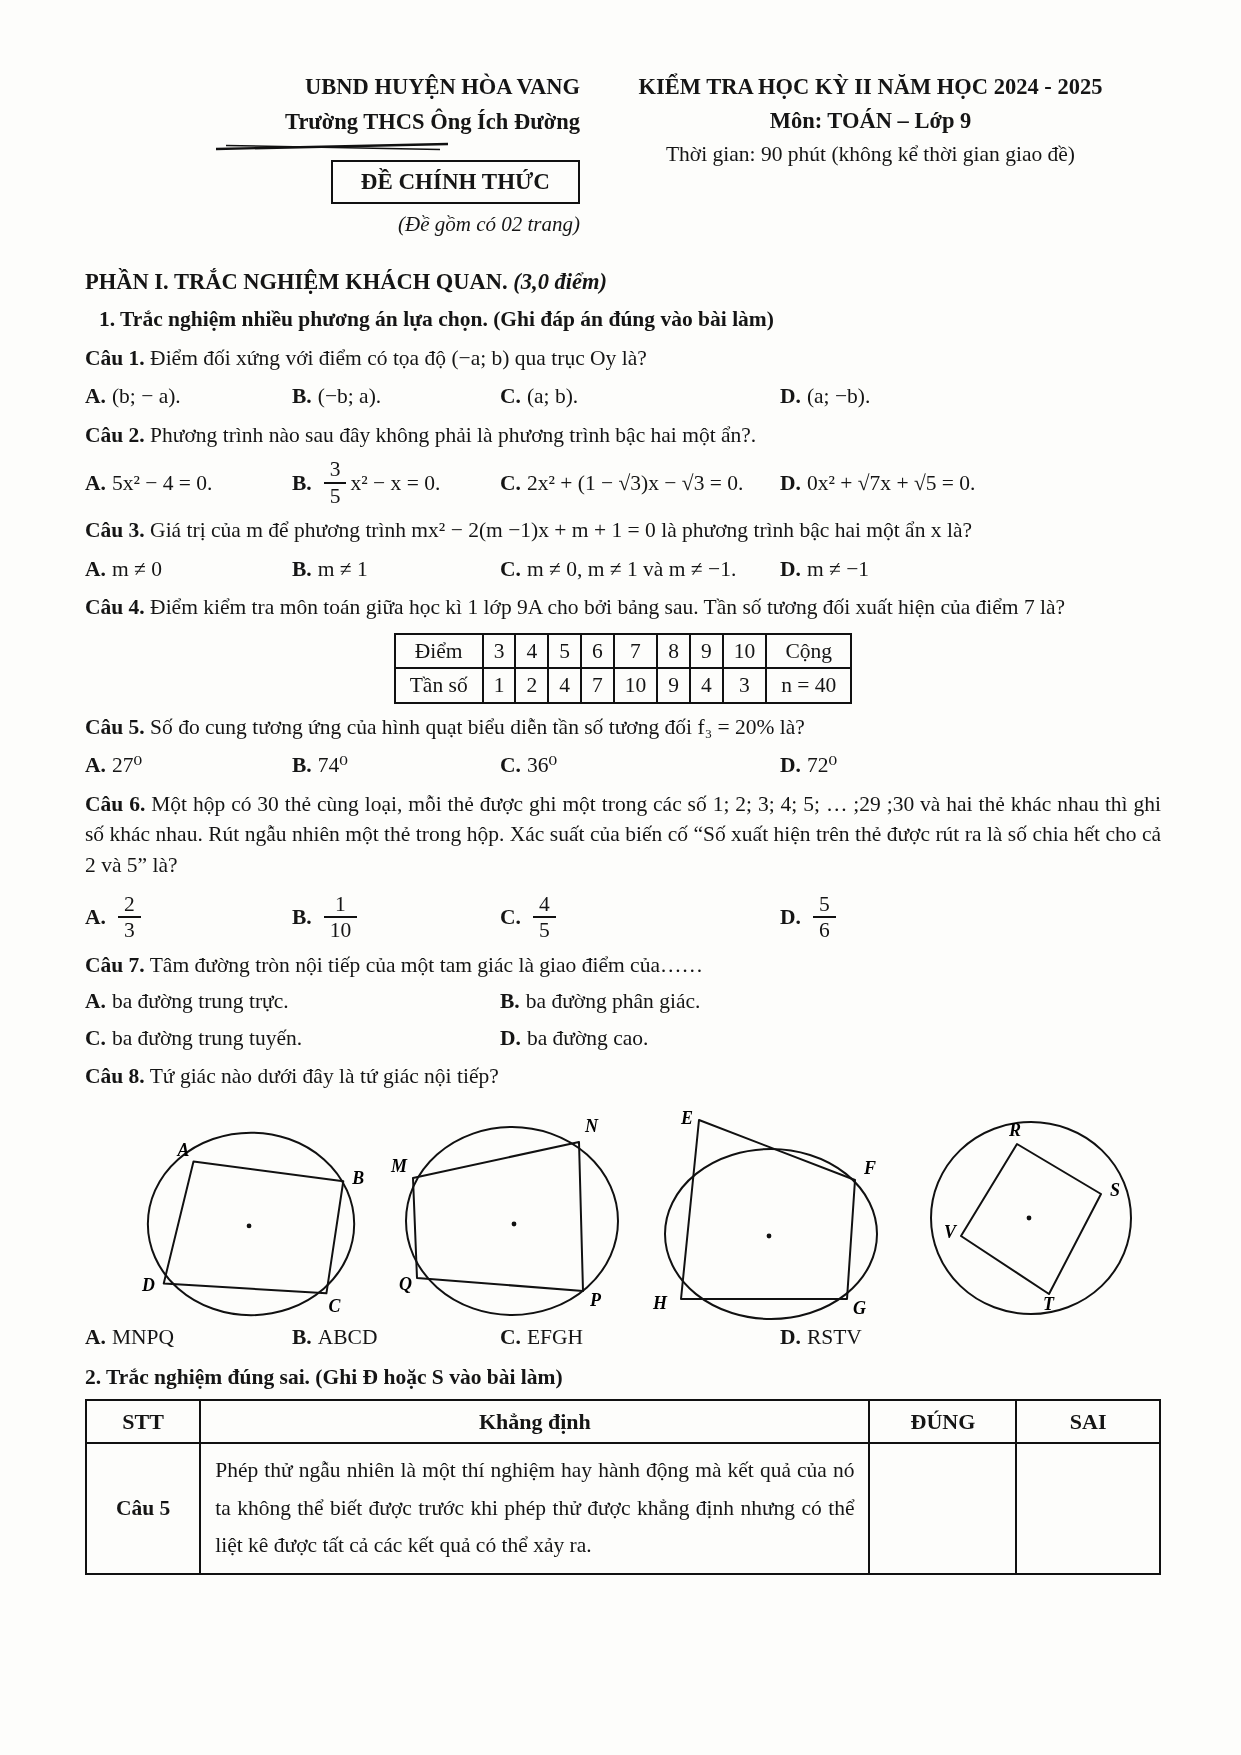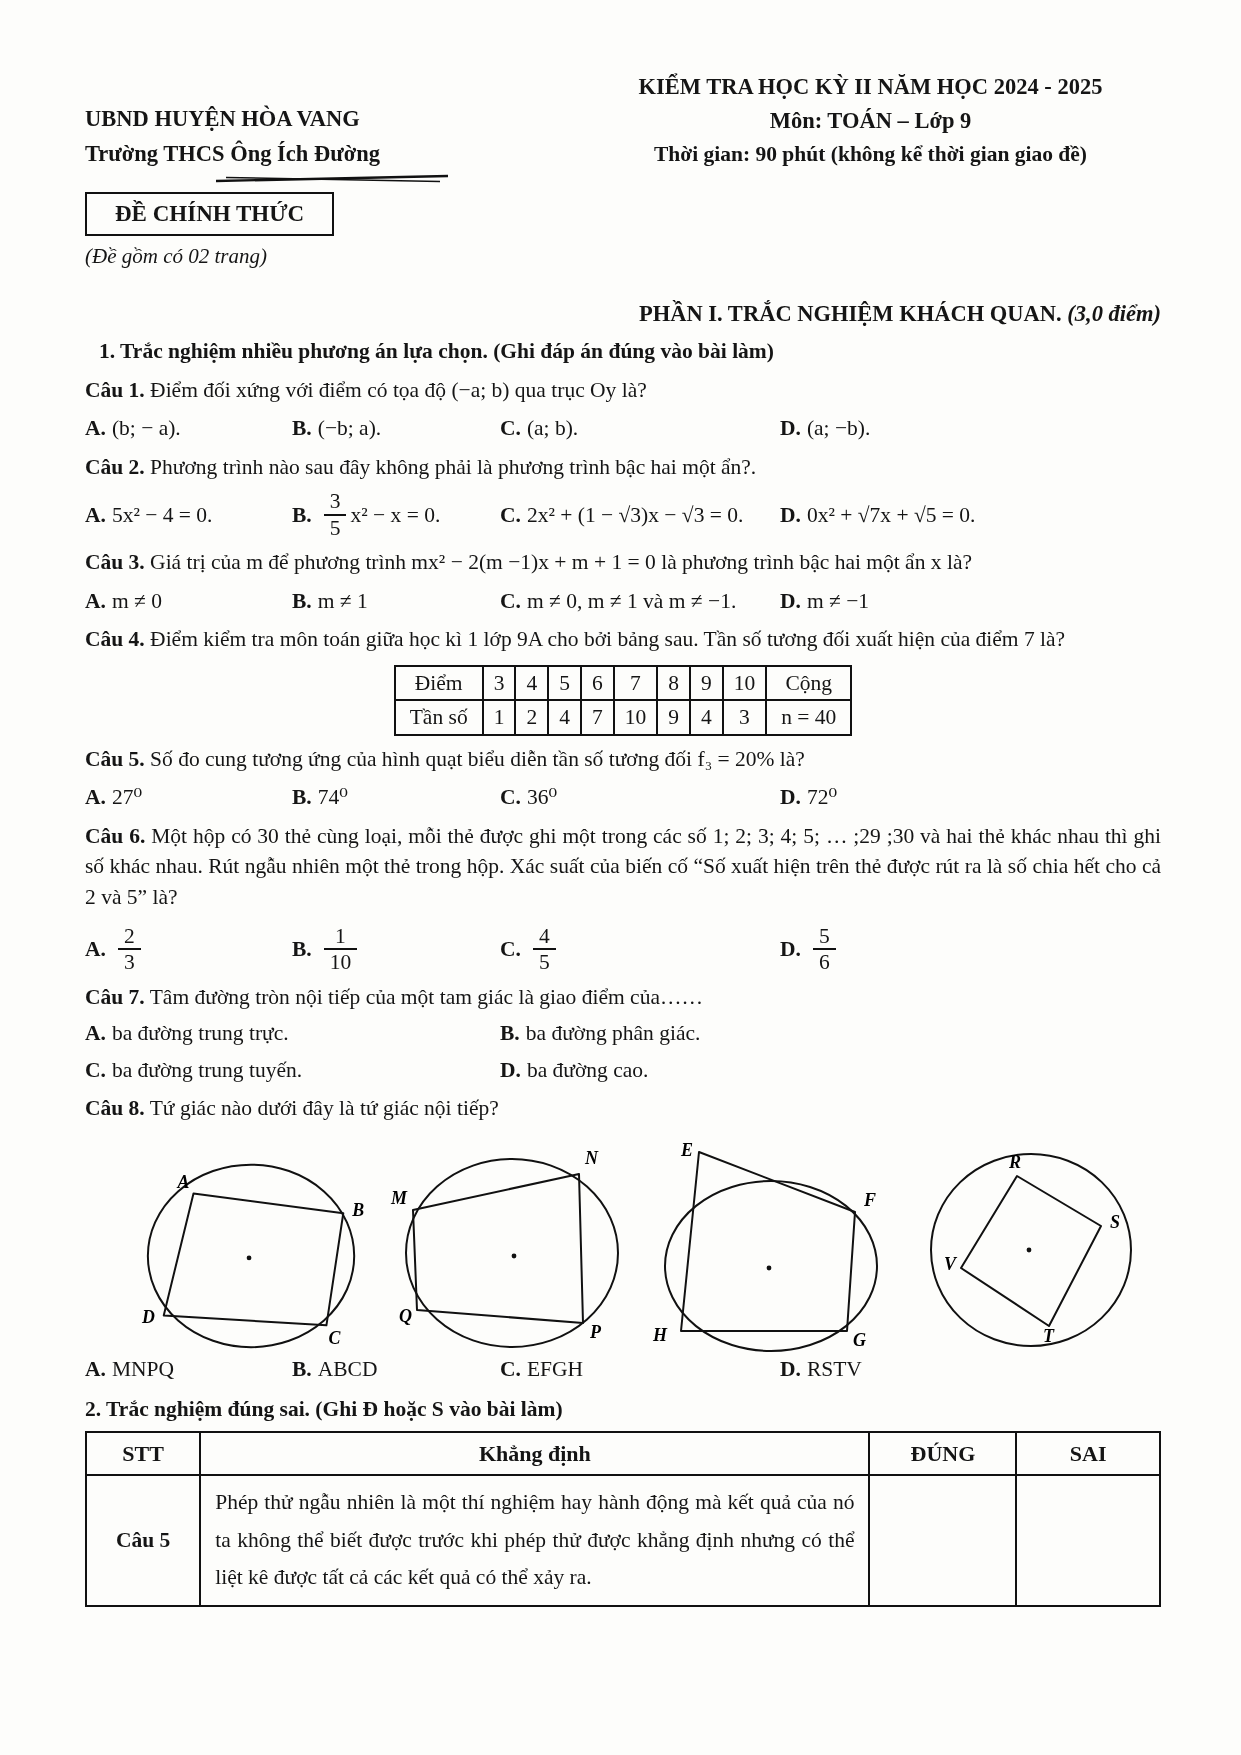--- a/index.html
+++ b/index.html
@@ -4,32 +4,32 @@
 <style>
   html,body{margin:0;padding:0;background:#e8e8e8;}
   .page{
     width:1241px;min-height:1755px;background:#fdfdfb;color:#151515;
     font-family:"Liberation Serif","DejaVu Serif",serif;
     box-sizing:border-box;padding:70px 80px 40px 85px;position:relative;
     font-size:21.5px;line-height:1.42;
   }
   
   .hdr{display:flex;align-items:flex-start;}
-  .hdr-left{width:46%;text-align:left;margin-top:32px;}
+  .hdr-left{width:46%;text-align:right;}
   .hdr-right{flex:1;text-align:center;}
   .hl1,.hl2{font-weight:bold;font-size:22.5px;line-height:1.55;}
   .squiggle{display:block;margin:2px auto 4px auto;}
   .stamp{display:inline-block;border:2.5px solid #111;padding:4px 28px;
     font-weight:bold;font-size:23px;margin-top:4px;}
   .hdr-note{font-style:italic;font-size:21px;margin-top:6px;}
   .hr1{font-weight:bold;font-size:22.5px;line-height:1.5;}
   .hr2{font-weight:bold;font-size:22.5px;line-height:1.5;}
-  .hr3{font-weight:bold;font-size:21.5px;line-height:1.5;}
-  
-  .sec-head{font-weight:bold;font-size:22.5px;margin-top:26px;text-align:right;}
+  .hr3{font-weight:normal;font-size:21.5px;line-height:1.5;}
+  
+  .sec-head{font-weight:bold;font-size:22.5px;margin-top:26px;}
   .sec-points{font-style:italic;}
   .sub-head{font-weight:bold;margin-top:6px;padding-left:14px;}
   .q{margin-top:8px;}
   .q .qlabel{font-weight:bold;}
   .qtext{}
   
   .opts4{display:grid;grid-template-columns:207px 208px 280px 1fr;margin-top:8px;}
   .opts2{display:grid;grid-template-columns:415px 1fr;margin-top:6px;}
   .opt b{margin-right:6px;}
   .opt{white-space:nowrap;}

